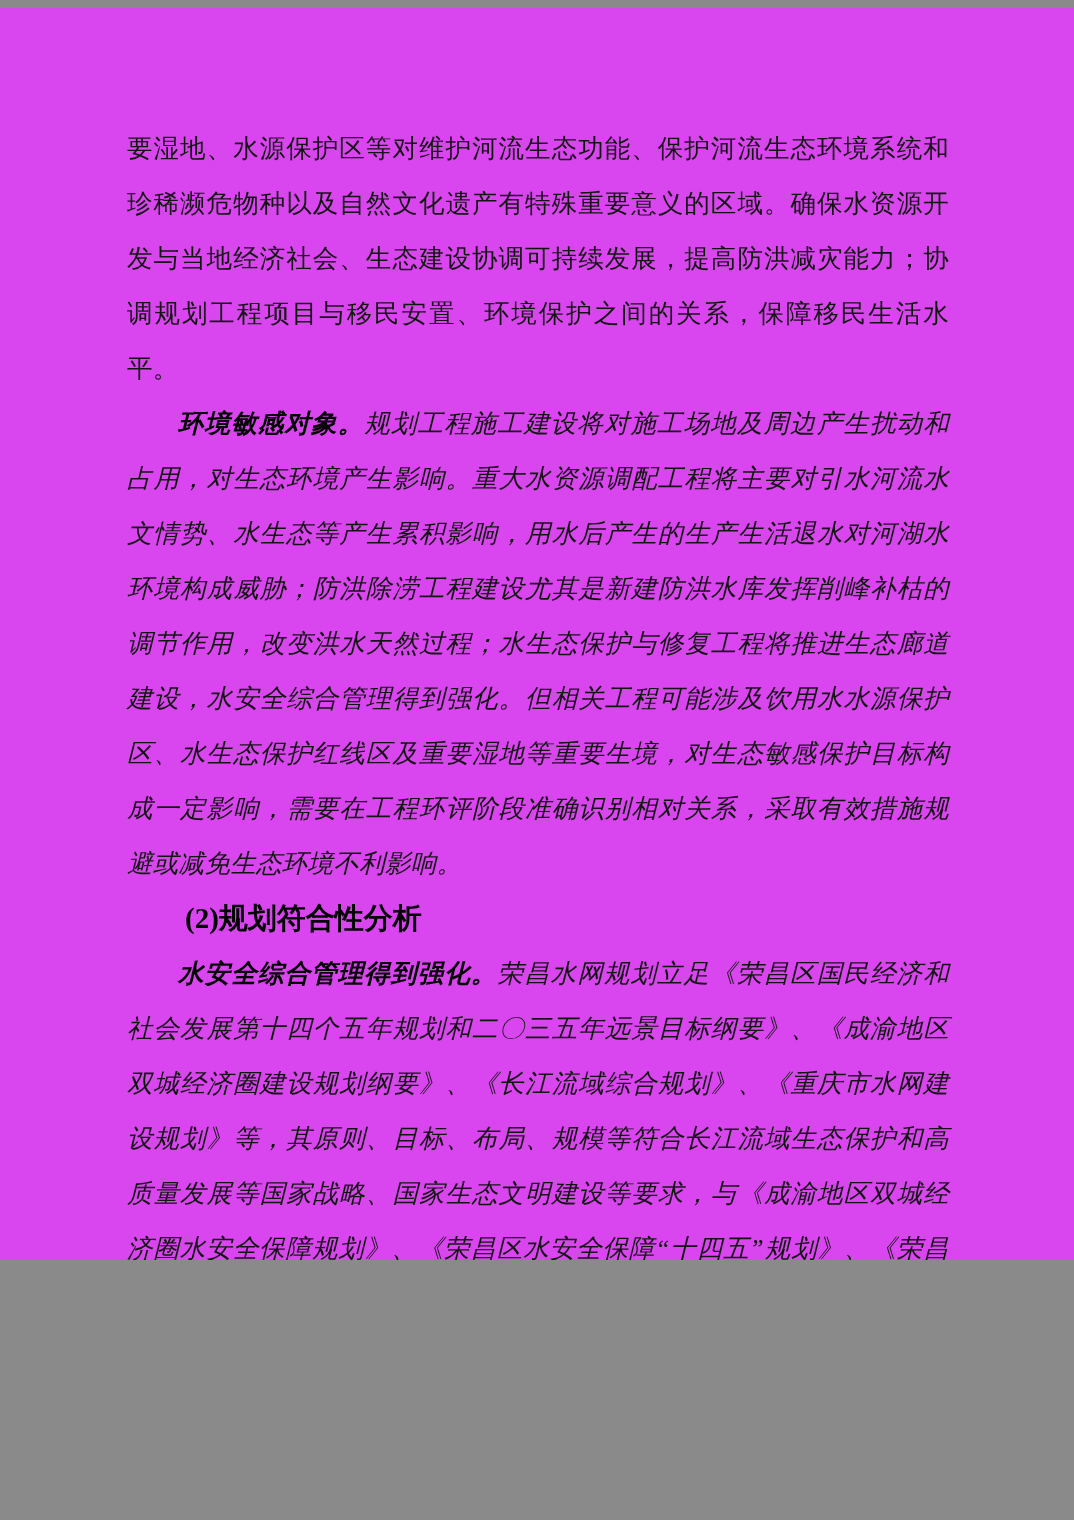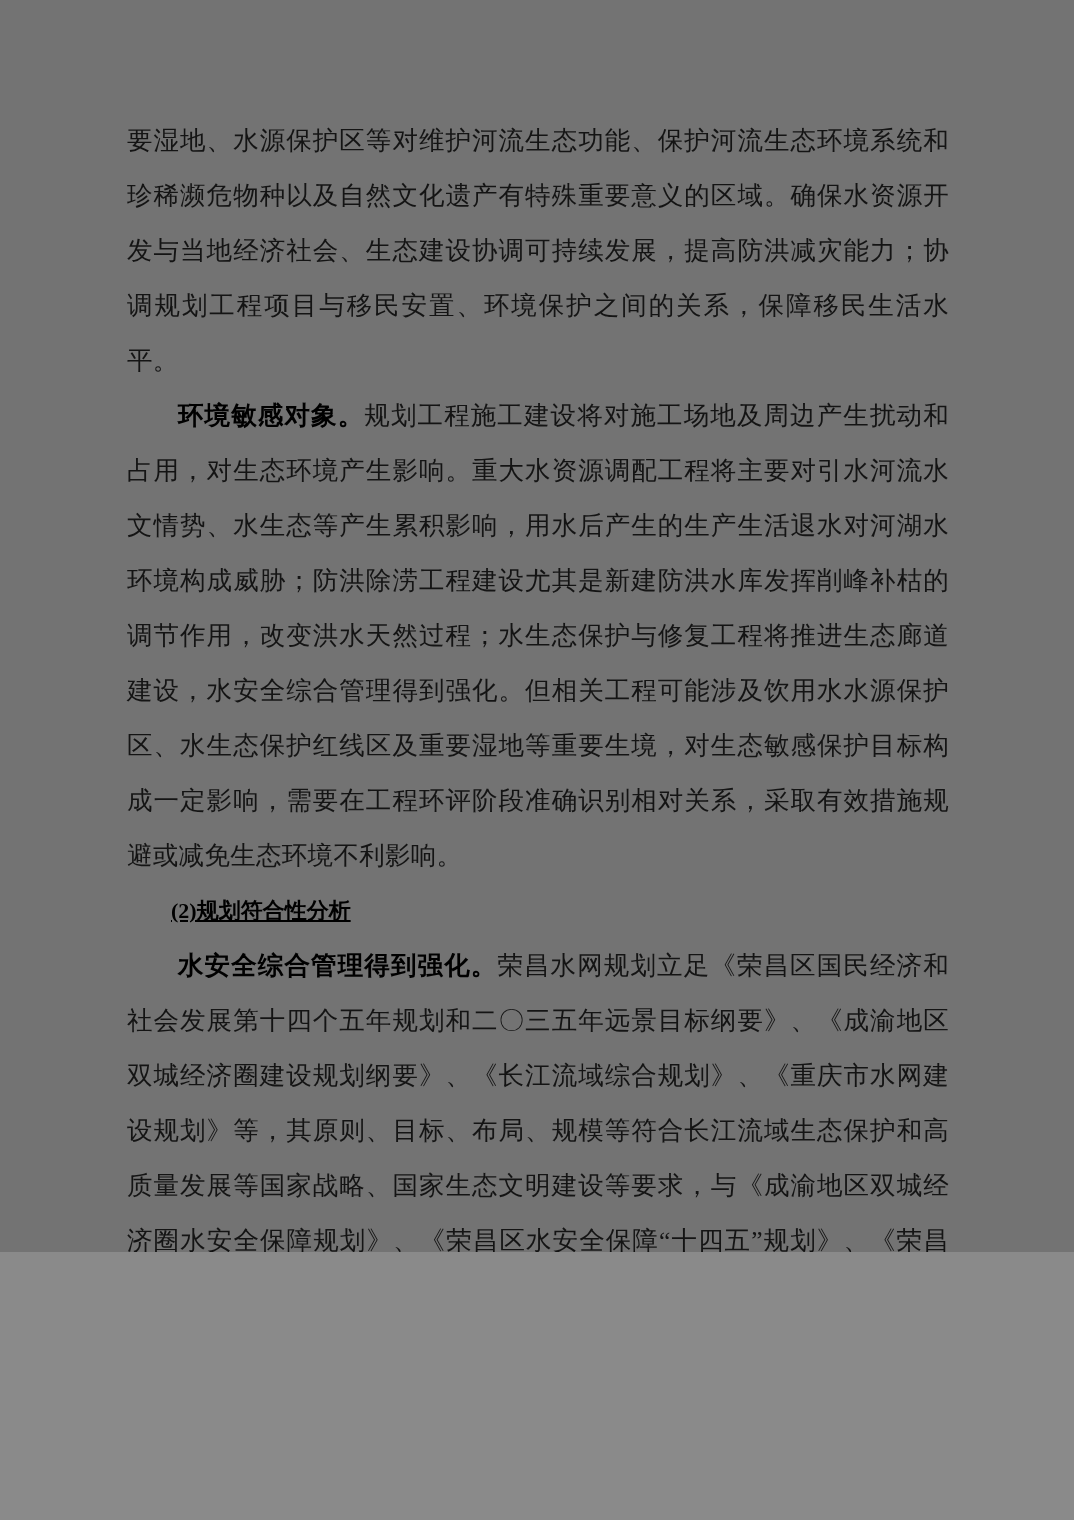--- a/index.html
+++ b/index.html
@@ -4,48 +4,47 @@
 <style>
   * { margin: 0; padding: 0; box-sizing: border-box; }
   html, body {
     background: #8a8a8a;
     font-family: "Liberation Serif", "DejaVu Serif", serif;
   }
   .page {
     position: relative;
     width: 1074px;
     height: 1252px;
-    margin: 0 auto;
-    background: #737373;
+    margin: 8px auto;
+    background: #d946ef;
     color: #111111;
     overflow: hidden;
   }
   .content {
     position: absolute;
     top: 113px;
     left: 127px;
     width: 822px;
   }
   .para {
     font-size: 25.5px;
     line-height: 55px;
     text-align: justify;
     text-justify: inter-ideograph;
     letter-spacing: 0.3px;
     color: #141414;
   }
-  .para.indented { text-indent: 2em; }
+  .para.indented { text-indent: 2em; font-style: italic; }
   .lead { font-weight: bold; color: #000000; }
   .heading-line {
-    font-size: 22px;
+    font-size: 29px;
     line-height: 55px;
     font-weight: bold;
     color: #000000;
     text-indent: 2em;
-    text-decoration: underline;
   }
   .page-footer {
     position: absolute;
     top: 1386px;
     right: 126px;
     font-size: 23px;
     color: #1a1a1a;
     letter-spacing: 2px;
   }
 </style>

